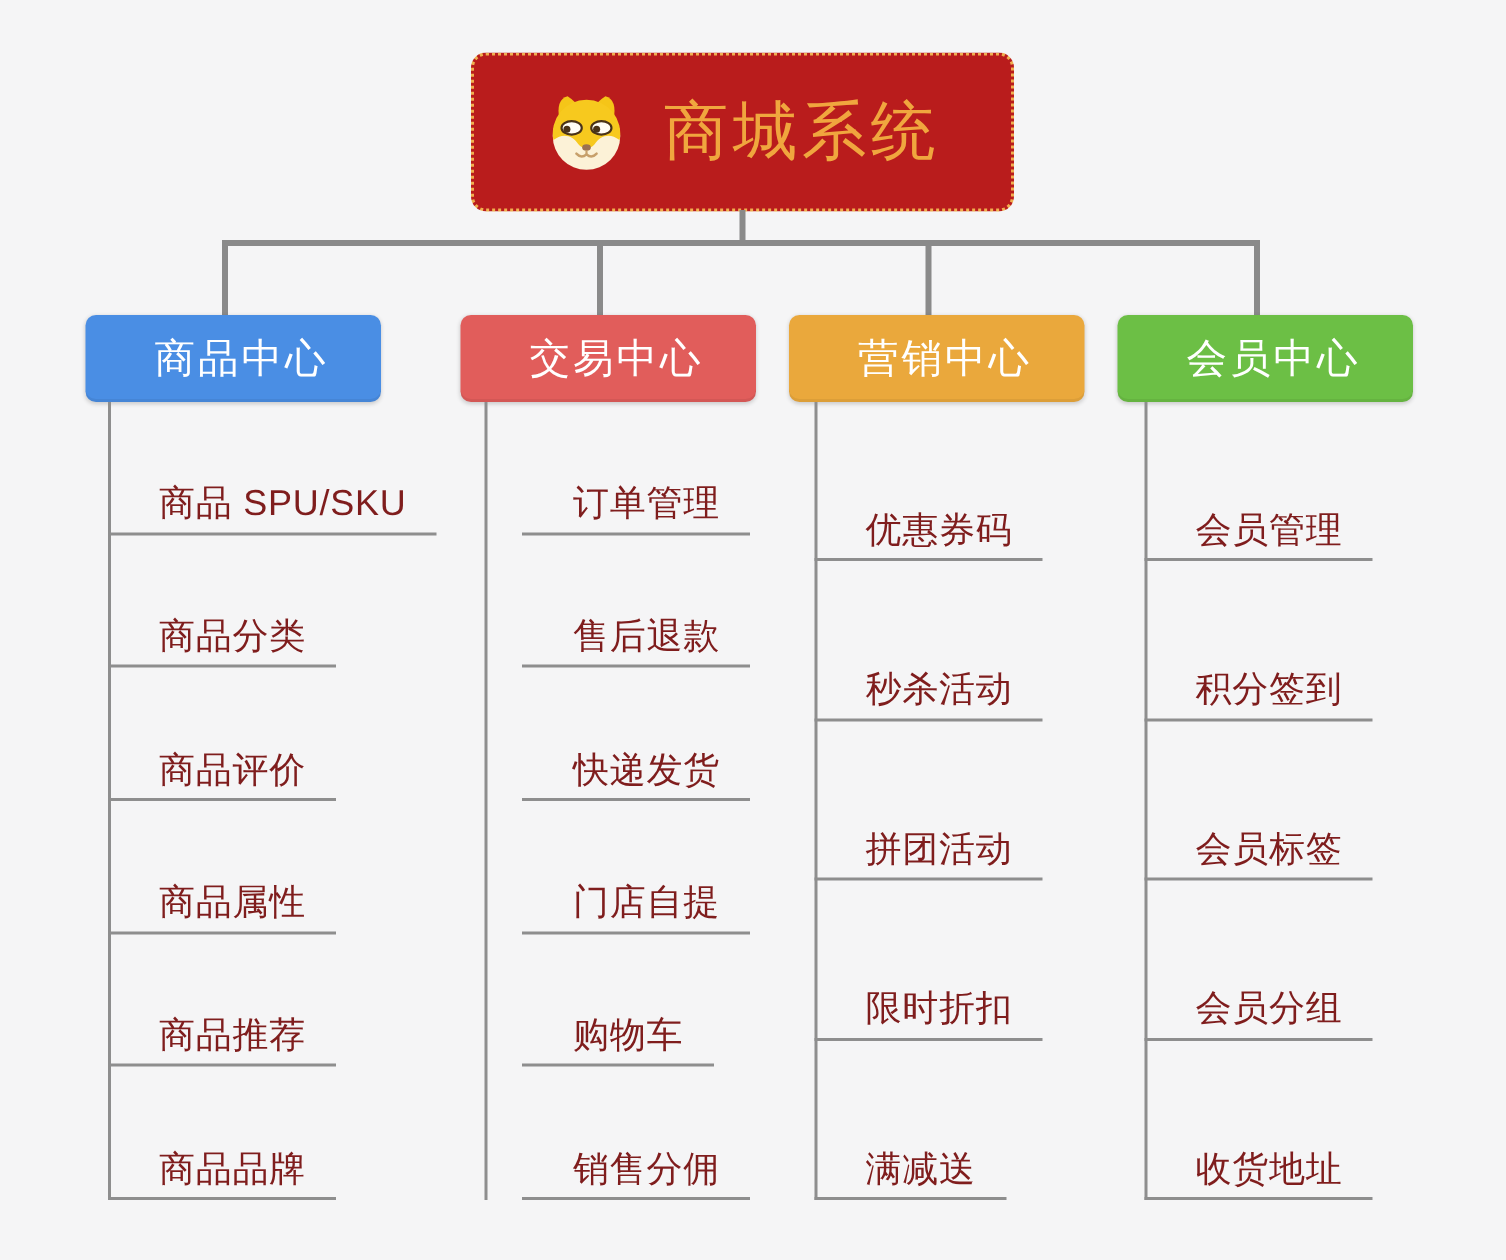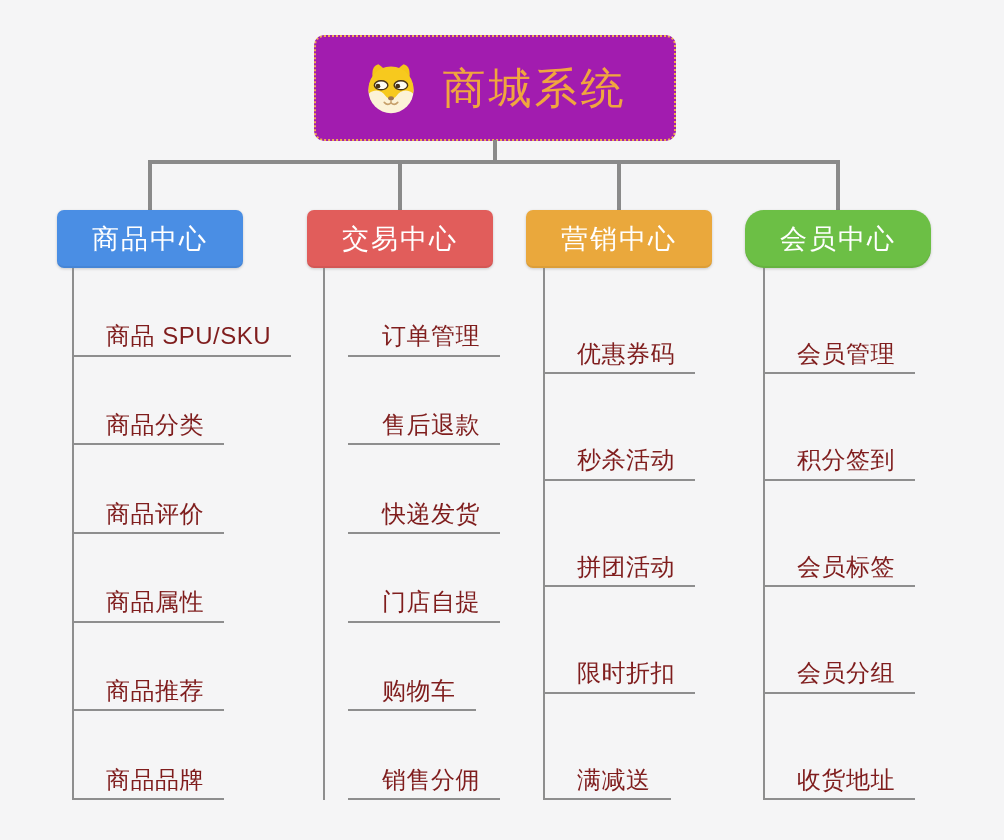--- a/index.html
+++ b/index.html
@@ -10,21 +10,21 @@
   .canvas{
     position:relative;
     width:1004px;height:840px;
     background:#F5F5F6;
     overflow:hidden;
   }
   
   .root-node{
     position:absolute;left:314px;top:35px;width:362px;height:106px;
     box-sizing:border-box;
-    background:#a21caf;
+    background:#b91c1c;
     border:2px dotted #F0AF4F;
     border-radius:10px;
     display:flex;align-items:center;justify-content:center;gap:25px;
     cursor:pointer;
   }
   .root-icon{display:flex;align-items:center;}
   .root-title{
     font-size:43px;letter-spacing:3px;color:#F0A63E;line-height:1;
     white-space:nowrap;
   }
@@ -35,20 +35,21 @@
   .conn-stub{top:160px;width:4px;height:50px;}
   .stub-0{left:148px;} .stub-1{left:398px;} .stub-2{left:617px;} .stub-3{left:836px;}
   
   .branch-box{
     position:absolute;top:210px;width:186px;height:58px;
     border-radius:7px;
     display:flex;align-items:center;justify-content:center;
     color:#FFFFFF;font-size:27px;letter-spacing:2px;
     box-shadow:0 1px 3px rgba(0,0,0,0.18), inset 0 -2px 0 rgba(0,0,0,0.06);
     cursor:pointer;
+    padding-left:11px;
   }
   .bb-0{left:57px;background:#4A8EE4;}
   .bb-1{left:307px;background:#E15D5B;}
   .bb-2{left:526px;background:#EAA83C;}
   .bb-3{left:745px;background:#6CBF45;}
   
   .leaf-list{
     position:absolute;top:268px;height:532px;width:240px;
     display:flex;flex-direction:column;
   }
@@ -100,21 +101,21 @@
 
   <div class="branch-box bb-0" style="background: rgb(74, 142, 228);">
     <span>商品中心</span>
   </div>
   <div class="branch-box bb-1" style="background: rgb(225, 93, 91);">
     <span>交易中心</span>
   </div>
   <div class="branch-box bb-2" style="background: rgb(234, 168, 60);">
     <span>营销中心</span>
   </div>
-  <div class="branch-box bb-3" style="background: rgb(108, 191, 69); border-radius: 19px;">
+  <div class="branch-box bb-3" style="background: rgb(108, 191, 69);">
     <span>会员中心</span>
   </div>
 
   <div class="leaf-list ll-0">
     <div class="leaf">
         <span class="leaf-label">商品 SPU/SKU</span>
       </div>
     <div class="leaf">
         <span class="leaf-label">商品分类</span>
       </div>

